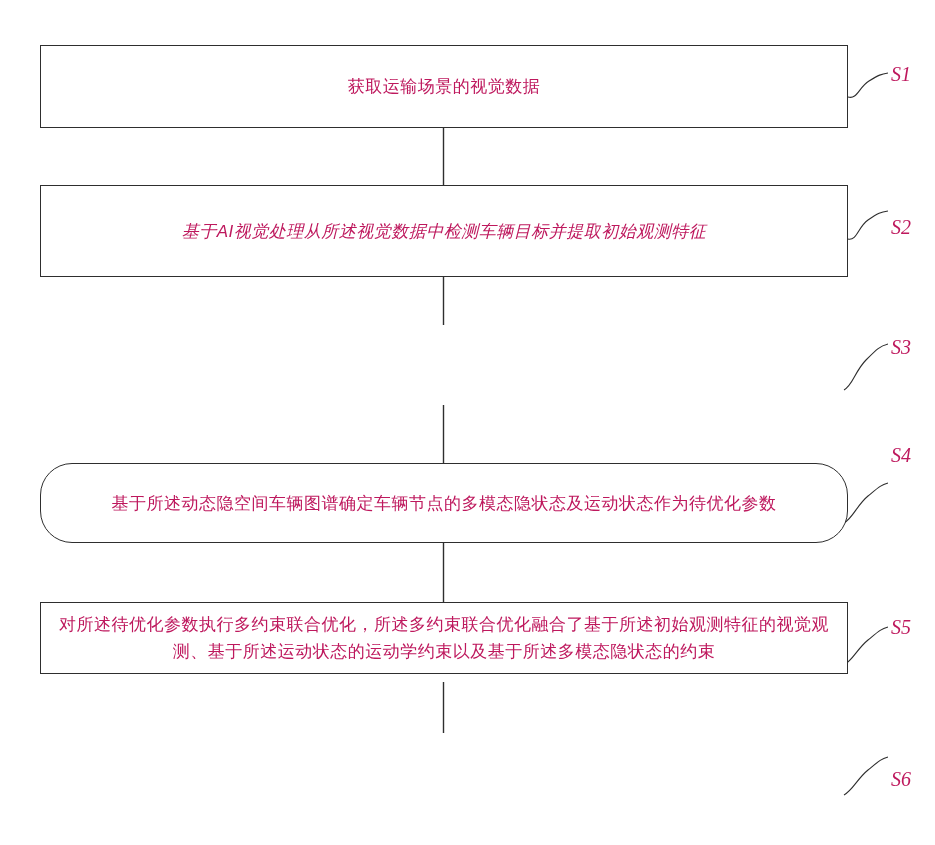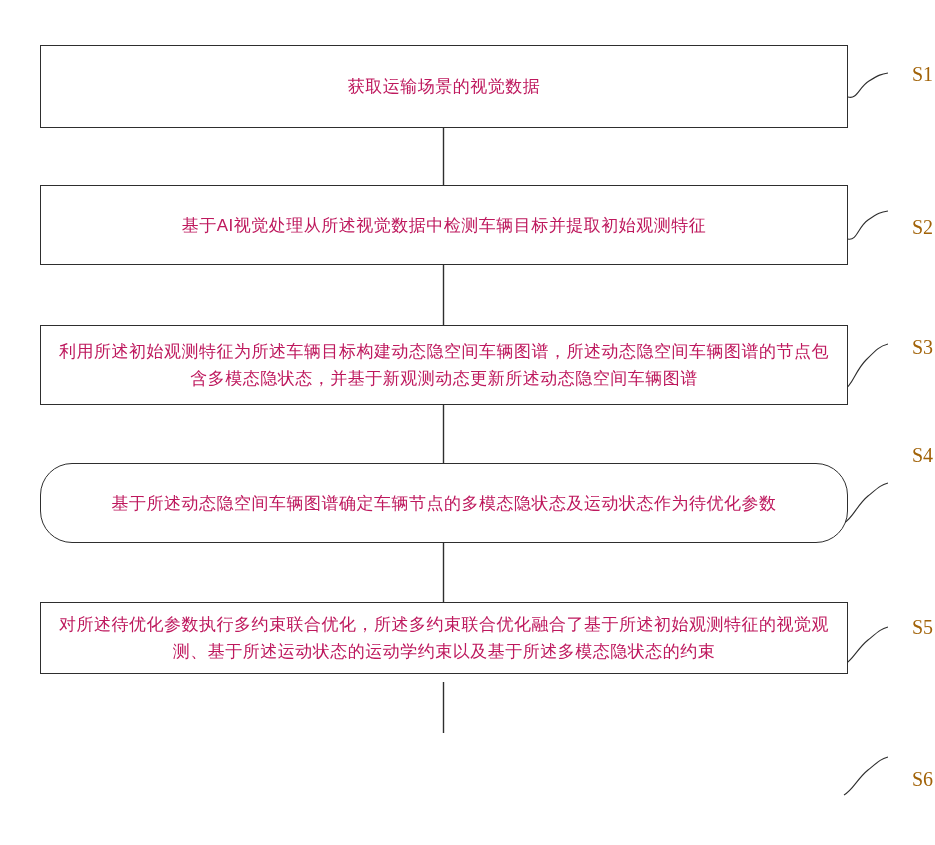--- a/index.html
+++ b/index.html
@@ -32,34 +32,35 @@
     width: 100%;
     padding: 0 3px;
     font-size: 17px;
     letter-spacing: 0.5px;
     line-height: 27px;
     color: #be185d;
     white-space: pre-line;
     text-align: center;
   }
   .box-1 { top: 45px;  height: 83px; }
-  .box-2 { top: 185px; height: 80px; }
+  .box-2 { top: 185px; height: 92px; font-style: italic; }
   .box-3 { top: 325px; height: 80px; }
   .box-4 { top: 463px; height: 80px; border-radius: 32px; }
   .box-5 { top: 602px; height: 72px; }
   .box-6 { top: 733px; height: 79px; }
 
   .step-label {
     position: absolute;
     left: 891px;
     width: 42px;
     font-family: "Liberation Serif", serif;
+    font-style: italic;
     font-size: 20px;
-    color: #a16207;
-    text-align: right;
+    color: #be185d;
+    text-align: left;
   }
   .label-1 { top: 63px; }
   .label-2 { top: 216px; }
   .label-3 { top: 336px; }
   .label-4 { top: 444px; }
   .label-5 { top: 616px; }
   .label-6 { top: 768px; }
 
   .lines-overlay {
     position: absolute;
@@ -98,24 +99,20 @@
   </svg>
 
   <div class="flow-box box-1">
     <span class="step-text">获取运输场景的视觉数据</span>
   </div>
 
   <div class="flow-box box-2">
     <span class="step-text">基于AI视觉处理从所述视觉数据中检测车辆目标并提取初始观测特征</span>
   </div>
 
-  <div class="flow-box box-3">
-    <span class="step-text">利用所述初始观测特征为所述车辆目标构建动态隐空间车辆图谱，所述动态隐空间车辆图谱的节点包
-含多模态隐状态，并基于新观测动态更新所述动态隐空间车辆图谱</span>
-  </div>
 
   <div class="flow-box box-4">
     <span class="step-text">基于所述动态隐空间车辆图谱确定车辆节点的多模态隐状态及运动状态作为待优化参数</span>
   </div>
 
   <div class="flow-box box-5">
     <span class="step-text">对所述待优化参数执行多约束联合优化，所述多约束联合优化融合了基于所述初始观测特征的视觉观
 测、基于所述运动状态的运动学约束以及基于所述多模态隐状态的约束</span>
   </div>
 

